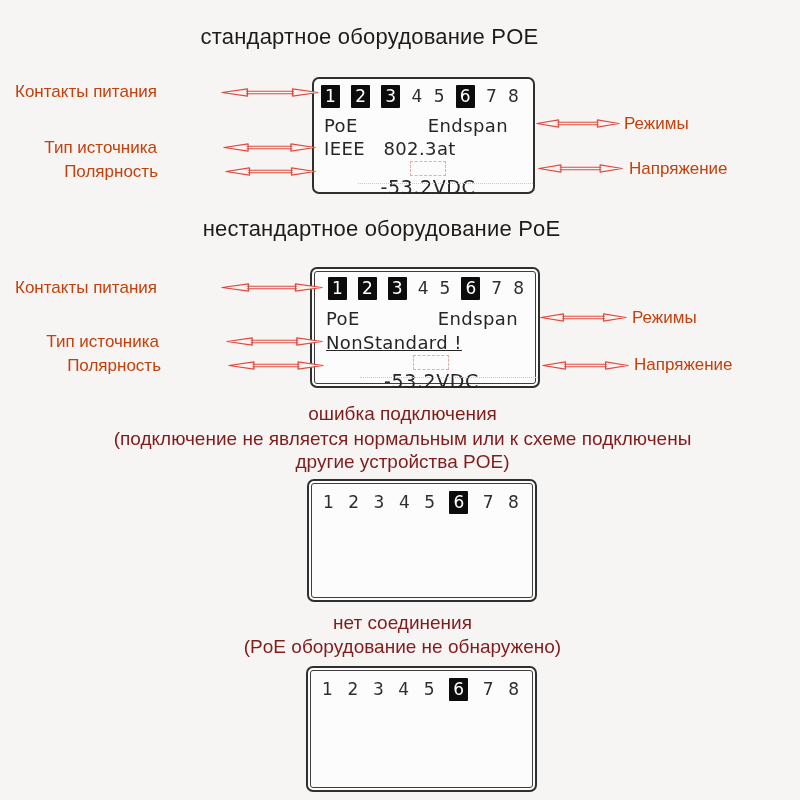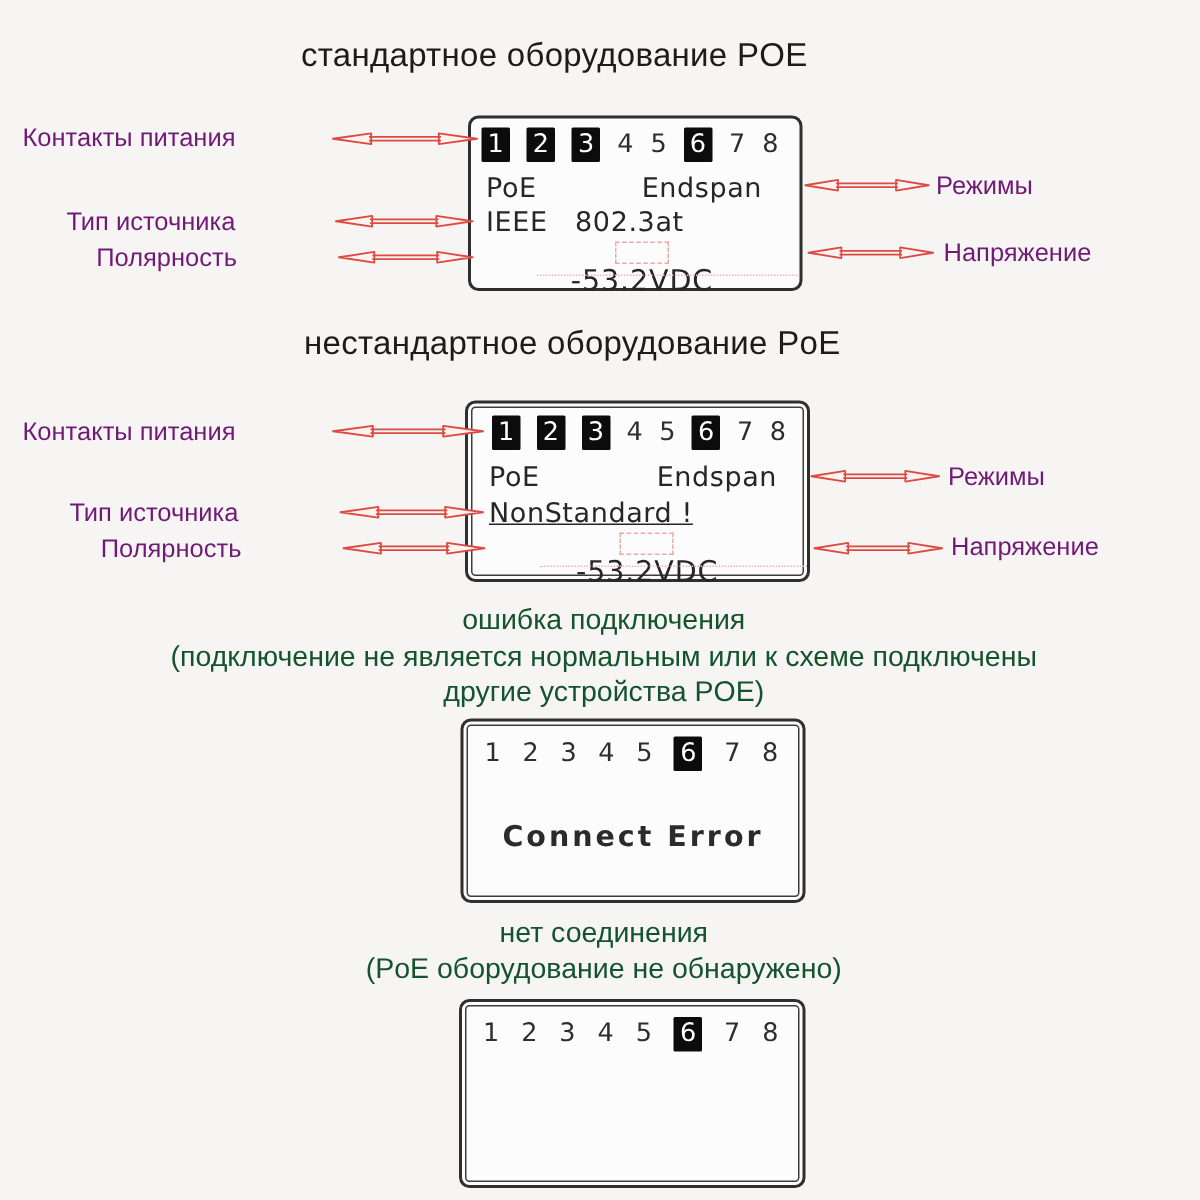--- a/index.html
+++ b/index.html
@@ -4,21 +4,21 @@
 <style>
   * { margin:0; padding:0; box-sizing:border-box; }
   html,body { width:800px; height:800px; }
   body { font-family:"Liberation Sans", sans-serif; background:#f6f5f4; }
   .stage { position:relative; width:739px; height:800px; background:#f6f5f4; overflow:hidden; color:#222; }
 
   .title { position:absolute; left:0; right:0; text-align:center; font-size:22px; line-height:26px; color:#1c1c1c; letter-spacing:.2px; }
   .t1 { top:24px; }
   .t2 { top:216px; left:24px; }
 
-  .caption { position:absolute; text-align:center; font-size:19px; line-height:23px; color:#14532d; }
+  .caption { position:absolute; text-align:center; font-size:19px; line-height:23px; color:#7f1d1d; }
   .c3a { top:402px; left:66px; right:0; }
   .c3b { top:427px; left:83px; right:17px; }
   .c4a { top:611px; left:66px; right:0; }
   .c4b { top:635px; left:66px; right:0; }
 
   .panel { position:absolute; background:#fcfcfc; border:2px solid #2f2f2f; border-radius:7px;
            font-family:"DejaVu Sans", sans-serif; color:#262626; z-index:1; }
   .panel.dbl::before { content:""; position:absolute; inset:2px; border:1px solid #3d3d3d; border-radius:3px; pointer-events:none; }
   .p1 { left:312px; top:77px;  width:223px; height:117px; }
   .p2 { left:310px; top:267px; width:230px; height:121px; }
@@ -45,21 +45,21 @@
   .p1 .volt-row { margin:3px 0 0 8px; }
   .p2 .volt-row { margin:3px 0 0 12px; }
   .dash-box { width:36px; height:15px; border:1px dashed #efa9a3; flex:0 0 auto; }
   .volt-text { margin-left:1px; }
   .dot-line { position:absolute; left:36px; right:0; bottom:-1px; border-bottom:1px dotted #f0b6b0; }
 
   .msg { text-align:center; font-size:19px; font-weight:bold; letter-spacing:2px; color:#2b2b2b; line-height:22px; }
   .p3 .msg { margin-top:33px; }
   .p4 .msg { margin-top:34px; }
 
-  .ann { position:absolute; font-size:17px; line-height:20px; color:#701a75; white-space:nowrap; }
+  .ann { position:absolute; font-size:17px; line-height:20px; color:#c2410c; white-space:nowrap; }
   .lb-s1-contacts { right:582px; top:82px; }
   .lb-s1-source   { right:582px; top:138px; }
   .lb-s1-polarity { right:581px; top:162px; }
   .lb-s1-modes    { left:624px;  top:114px; }
   .lb-s1-voltage  { left:629px;  top:159px; }
   .lb-s2-contacts { right:582px; top:278px; }
   .lb-s2-source   { right:580px; top:332px; }
   .lb-s2-polarity { right:578px; top:356px; }
   .lb-s2-modes    { left:632px;  top:308px; }
   .lb-s2-voltage  { left:634px;  top:355px; }
@@ -214,21 +214,20 @@
     <div class="pins">
       <span class="pin" data-active="false">1</span>
       <span class="pin" data-active="false">2</span>
       <span class="pin" data-active="false">3</span>
       <span class="pin" data-active="false">4</span>
       <span class="pin" data-active="false">5</span>
       <span class="pin" data-active="true">6</span>
       <span class="pin" data-active="false">7</span>
       <span class="pin" data-active="false">8</span>
     </div>
-    <div class="msg">Connect Error</div>
   </div>
 
   <div class="caption c4a">нет соединения</div>
   <div class="caption c4b">(PoE оборудование не обнаружено)</div>
 
   <div class="panel p4 dbl">
     <div class="pins">
       <span class="pin" data-active="false">1</span>
       <span class="pin" data-active="false">2</span>
       <span class="pin" data-active="false">3</span>

